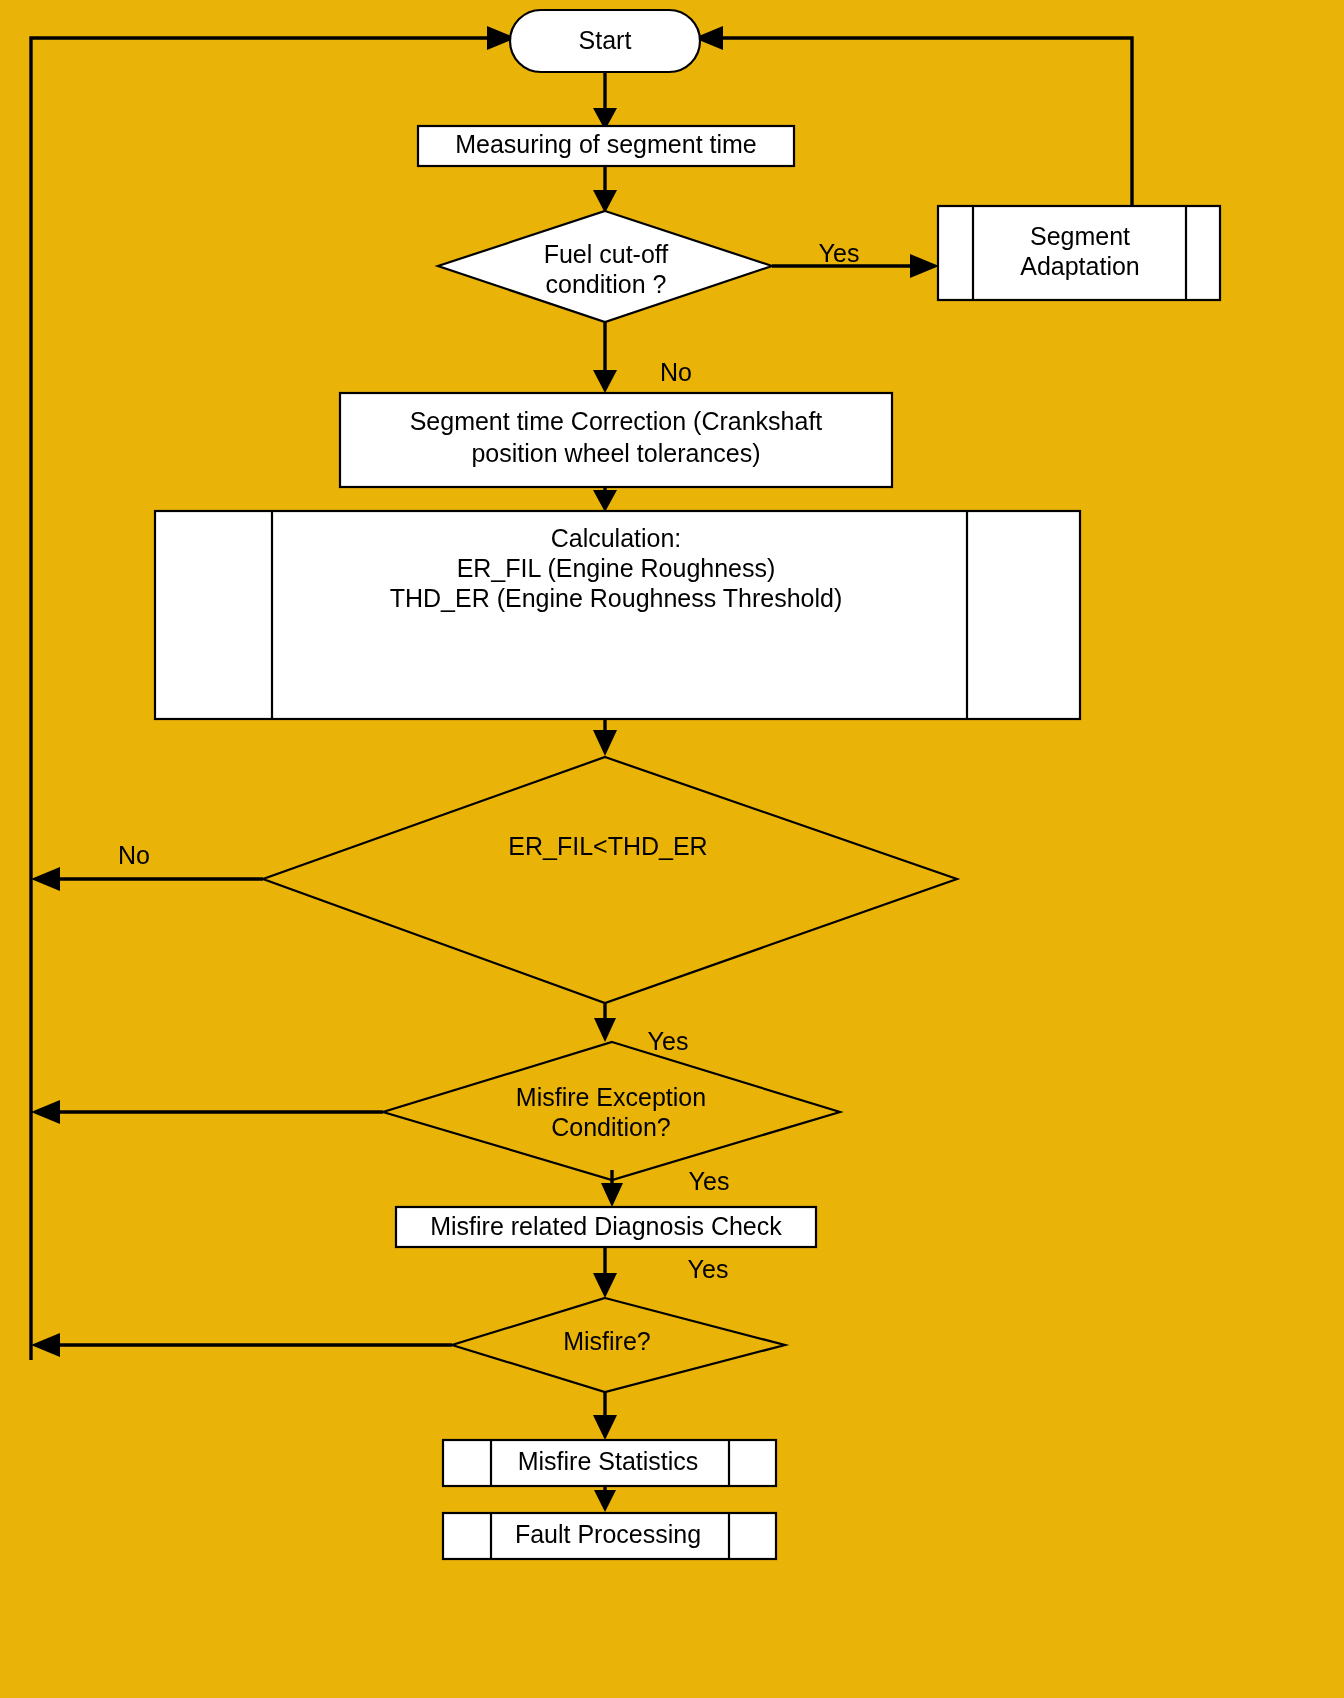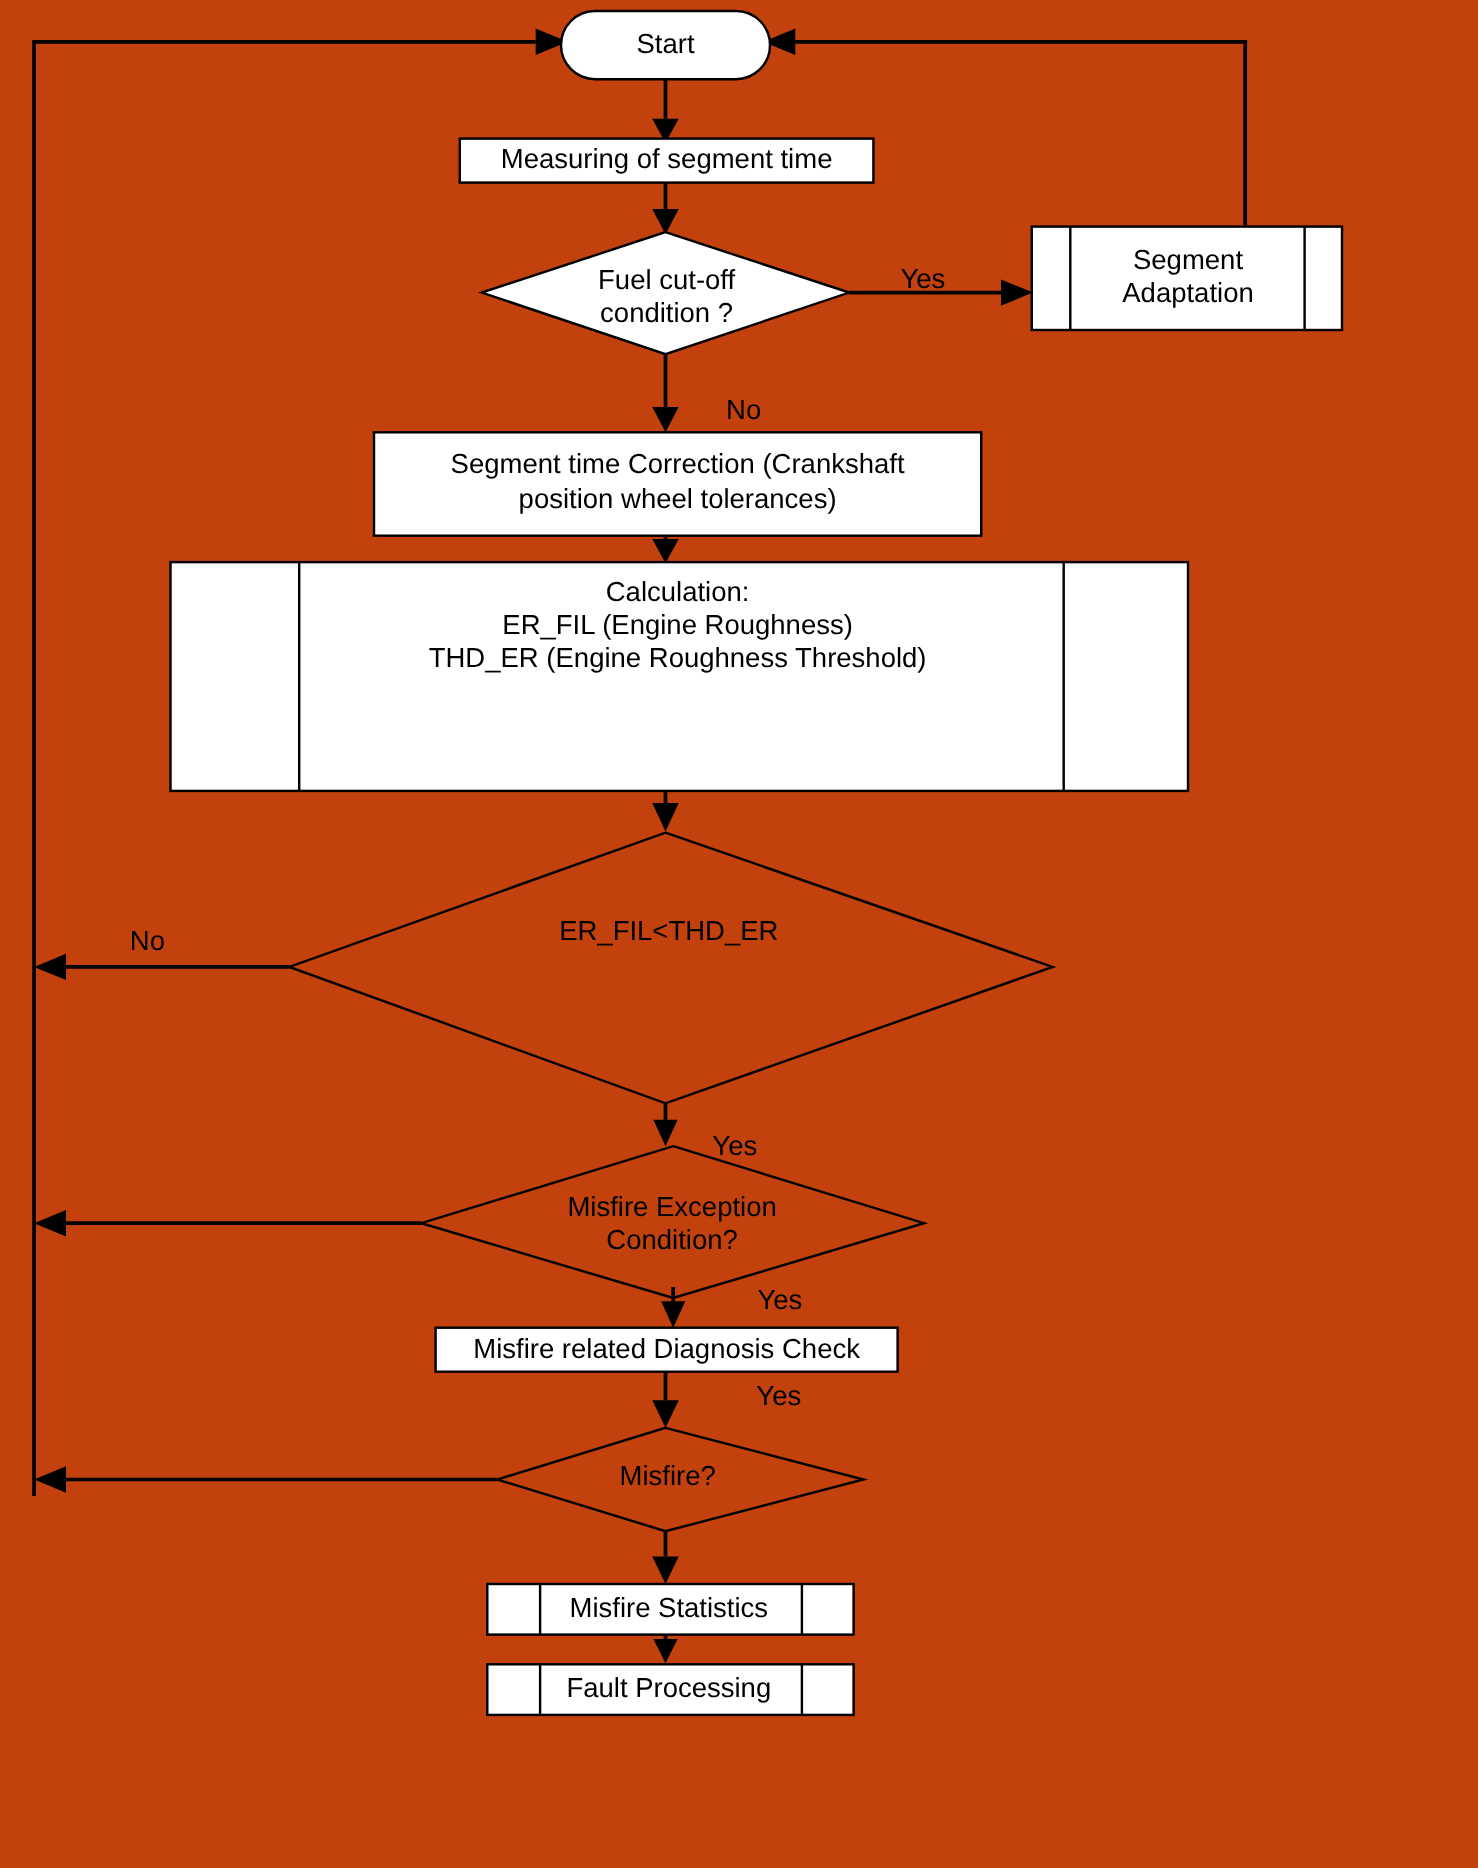--- a/index.html
+++ b/index.html
@@ -4,21 +4,21 @@
 <style>
   html, body {
     margin: 0;
     padding: 0;
     background: #ffffff;
   }
   #flowchart-root {
     position: relative;
     width: 1344px;
     height: 1698px;
-    background: #c2410c;
+    background: #eab308;
     font-family: "Liberation Sans", sans-serif;
   }
   svg#flow-svg {
     display: block;
     width: 1344px;
     height: 1698px;
   }
   .shape-line {
     fill: none;
     stroke: #000000;

